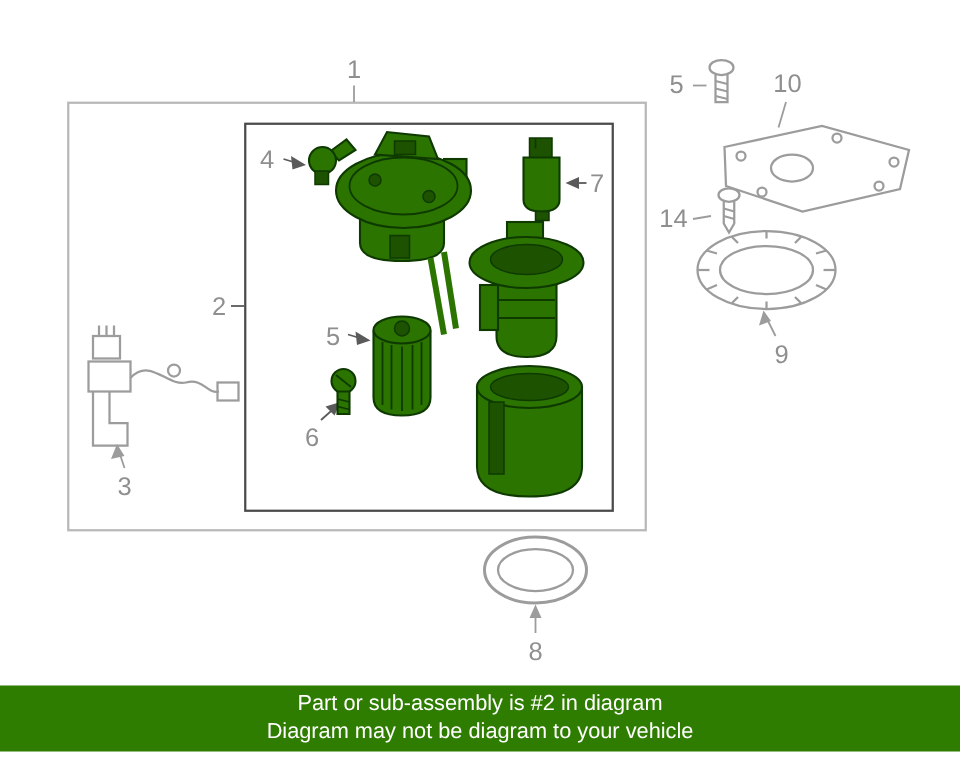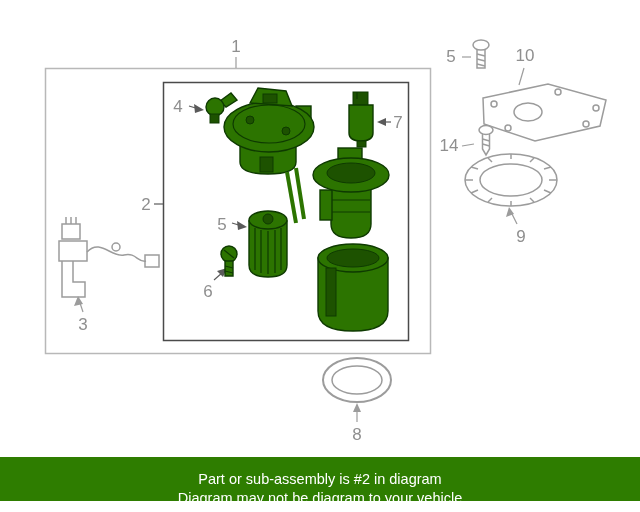--- a/index.html
+++ b/index.html
@@ -8,21 +8,21 @@
     --gray:#9c9c9c; --label:#8f8f8f; --boxl:#b8b8b8; --boxd:#4a4a4a;
   }
   html,body{margin:0;padding:0;background:#fff;}
   .stage{position:relative;width:640px;height:512px;background:#fff;overflow:hidden;
          font-family:"Liberation Sans",sans-serif;}
   .stage svg{position:absolute;left:0;top:0;}
   .lbl{position:absolute;transform:translateX(-50%);color:var(--label);
        font-size:17px;line-height:17px;white-space:nowrap;}
   .banner{position:absolute;left:0;top:457px;width:640px;height:44px;
           background:var(--banner);color:var(--banner-text);text-align:center;
-          font-size:14.5px;line-height:19px;padding-top:13px;box-sizing:border-box;}
+          font-size:14.5px;line-height:19px;padding-top:3px;box-sizing:border-box;}
   .gp{fill:var(--gp);stroke:var(--gs);stroke-width:1.4;}
   .gpd{fill:var(--gpd);stroke:var(--gs);stroke-width:1;}
   .gln{fill:none;stroke:var(--gs);stroke-width:1.2;}
   .grayline{fill:none;stroke:var(--gray);stroke-width:1.5;}
   .leader{stroke:#5a5a5a;stroke-width:1.2;fill:none;}
   .leadergray{stroke:var(--gray);stroke-width:1.2;fill:none;}
   .ah{fill:#5a5a5a;stroke:none;}
   .ahgray{fill:var(--gray);stroke:none;}
 </style>
 </head>

